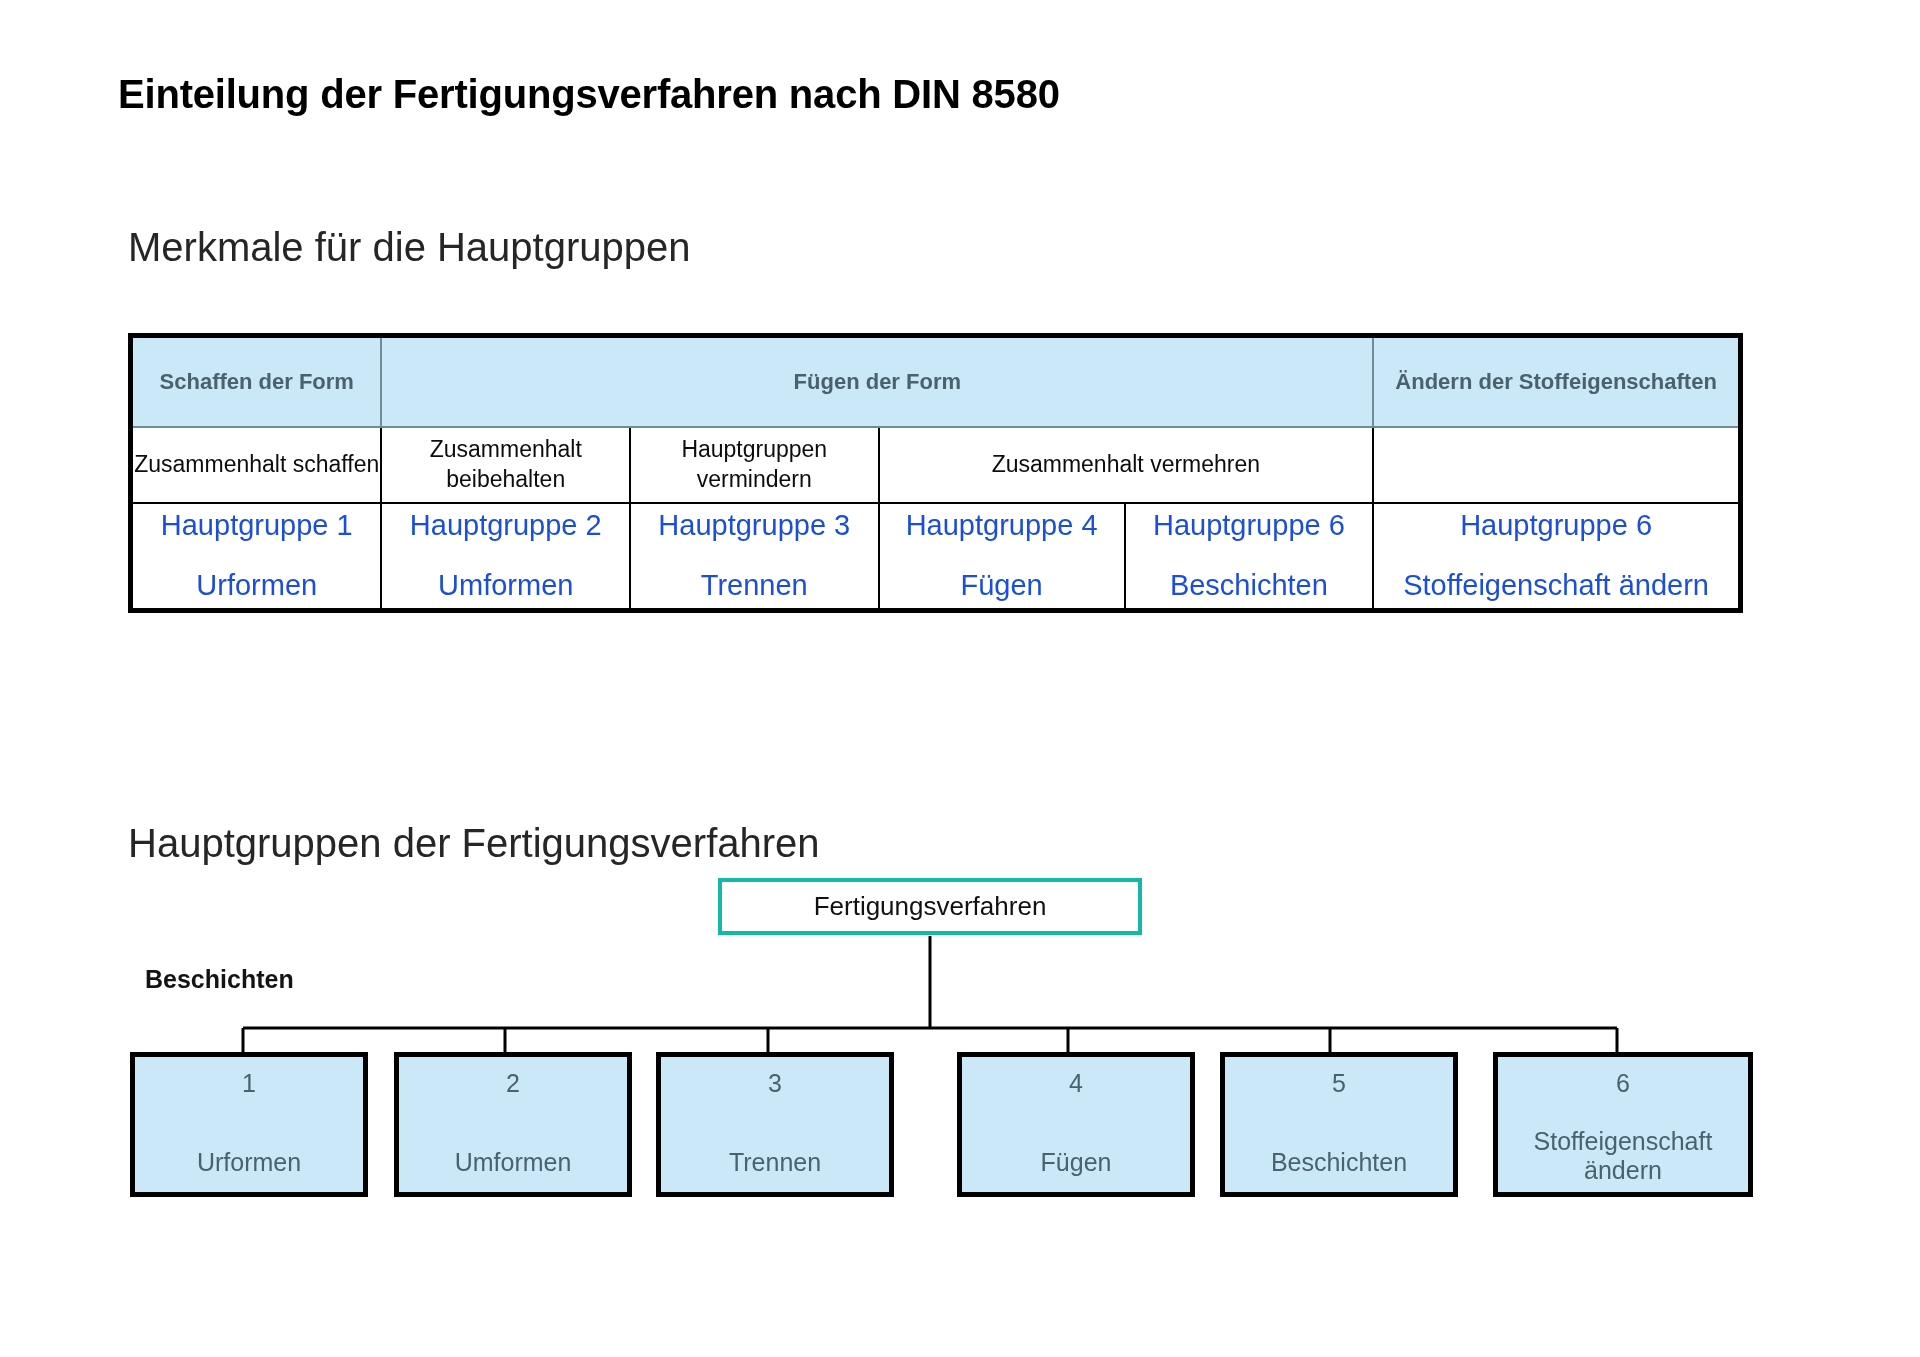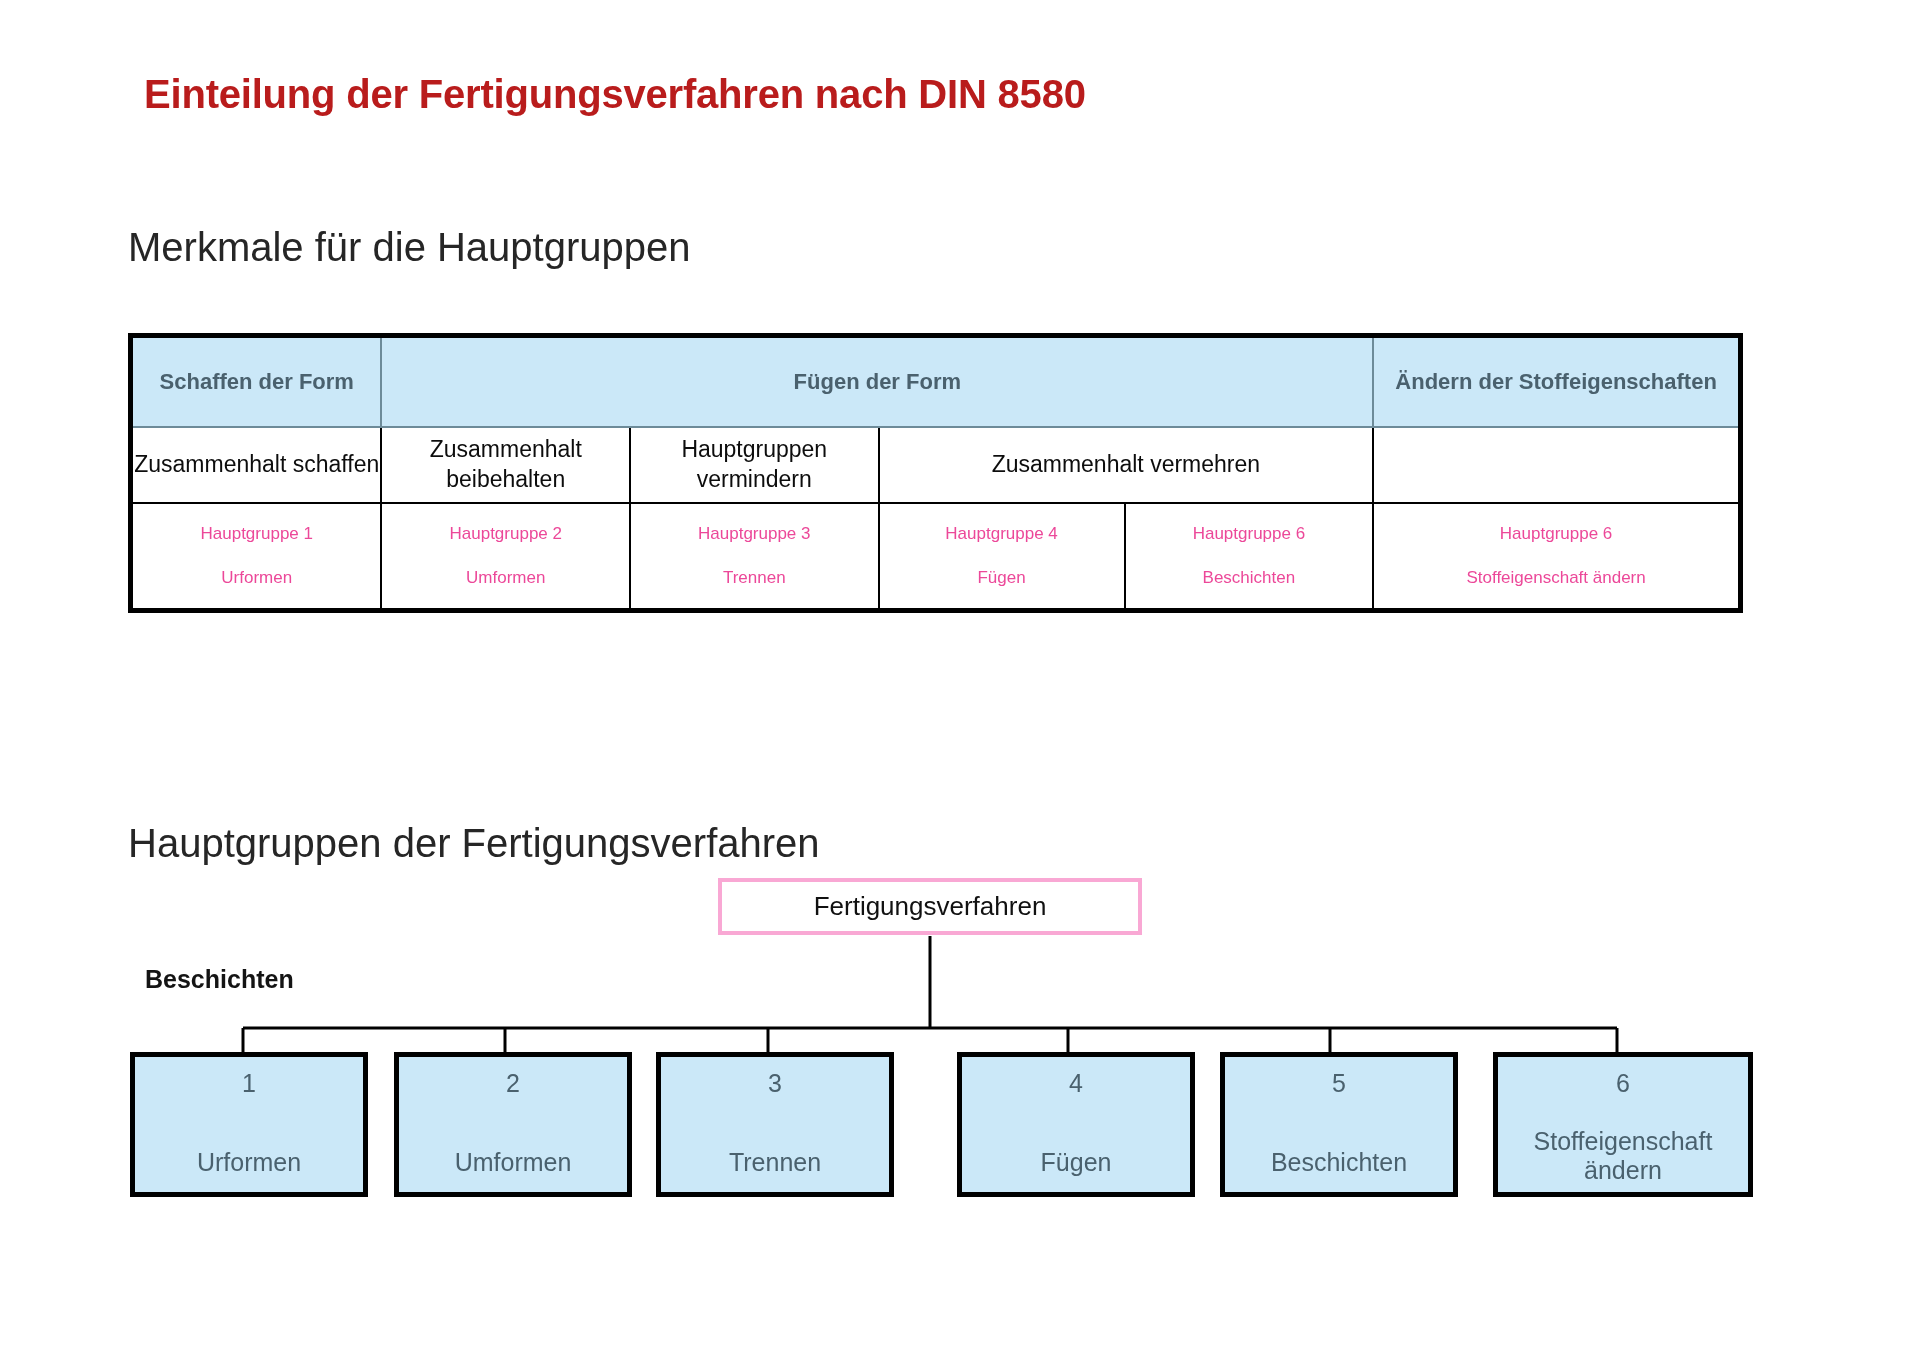--- a/index.html
+++ b/index.html
@@ -2,22 +2,22 @@
 <html><head>
 <meta charset="utf-8">
 <style>
   html,body{margin:0;padding:0;background:#ffffff;}
   body{width:1920px;height:1357px;position:relative;
        font-family:"Liberation Sans","DejaVu Sans",sans-serif;
        -webkit-font-smoothing:antialiased;}
 
   
   #doc-title{
-    position:absolute;left:144px;top:72px;
-    font-size:40px;font-weight:bold;color:#b91c1c;
+    position:absolute;left:118px;top:72px;
+    font-size:40px;font-weight:bold;color:#000000;
     letter-spacing:-0.2px;white-space:nowrap;
   }
   .section-heading{
     position:absolute;left:128px;
     font-size:40px;font-weight:400;color:#262626;
     white-space:nowrap;
     text-align:right;
   }
   #heading-merkmale{top:225px;}
   #heading-hauptgruppen{top:804px;margin-top:17px;}
@@ -47,22 +47,22 @@
   }
   .body-cell{
     background:#ffffff;
     color:#0d0d0d;
     font-size:23px;
     line-height:1.3;
     height:74px;
   }
   .group-cell{
     background:#ffffff;
-    color:#ec4899;
-    font-size:17px;
+    color:#1d4ed8;
+    font-size:29px;
     line-height:1.3;
     height:104px;
   }
   .group-cell .gnum{display:block;margin-bottom:22px;}
   .group-cell .gname{display:block;}
   .blank-cell{background:#ffffff;}
 
   
   #tree{
     position:absolute;left:0;top:860px;
@@ -72,21 +72,21 @@
 
   #label-hauptgruppen{
     position:absolute;left:145px;top:965px;
     font-size:25px;font-weight:bold;color:#141414;
     white-space:nowrap;
   }
 
   .root-box{
     position:absolute;
     left:718px;top:878px;width:424px;height:57px;
-    border:4px solid #f9a8d4;background:#ffffff;
+    border:4px solid #14b8a6;background:#ffffff;
     display:flex;align-items:center;justify-content:center;
     font-size:26px;color:#111111;
     box-sizing:border-box;
   }
 
   .leaf-box{
     position:absolute;
     border:5px solid #000000;
     background:#cbe8f8;
     box-sizing:border-box;

